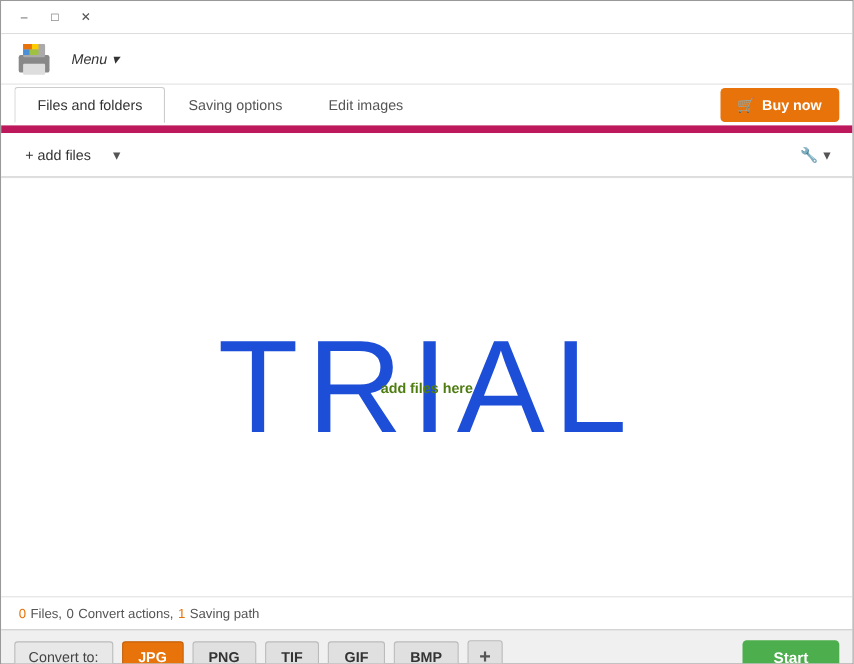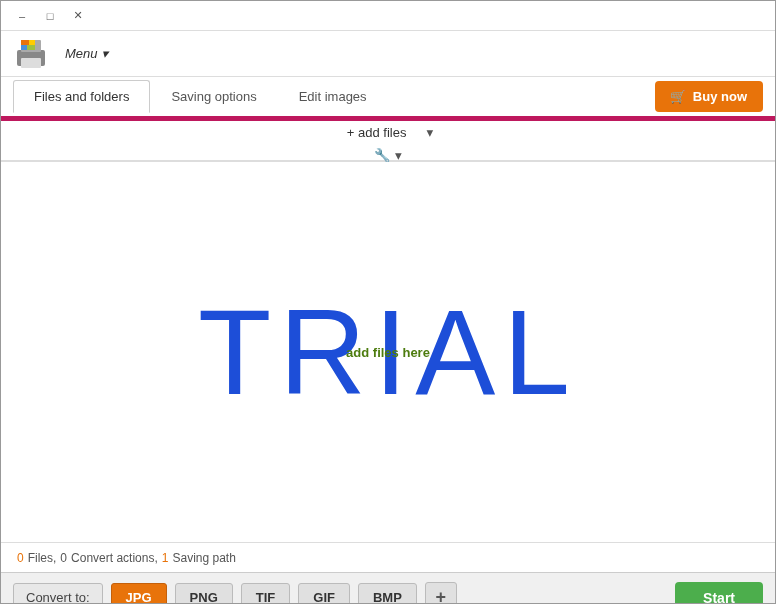--- a/index.html
+++ b/index.html
@@ -86,21 +86,21 @@
       font-style: italic;
     }
 
     
     .tab-bar {
       background: #fff;
       height: 44px;
       display: flex;
       align-items: center;
       padding: 0 12px;
-      border-bottom: 5px solid #be185d;
+      border-bottom: 7px solid #be185d;
       gap: 0;
     }
     .tab {
       padding: 8px 20px;
       cursor: pointer;
       font-size: 13px;
       color: #555;
       border: 1px solid transparent;
       border-radius: 3px 3px 0 0;
       white-space: nowrap;
@@ -129,21 +129,20 @@
 
     
     .toolbar {
       background: #fff;
       height: 40px;
       display: flex;
       align-items: center;
       padding: 0 12px;
       border-bottom: 1px solid #ddd;
       justify-content: space-between;
-      flex-direction: column;
     }
     .toolbar-left { display: flex; align-items: center; gap: 4px; }
     .add-files-btn {
       display: flex;
       align-items: center;
       gap: 4px;
       padding: 4px 10px;
       cursor: pointer;
       font-size: 13px;
       color: #333;

